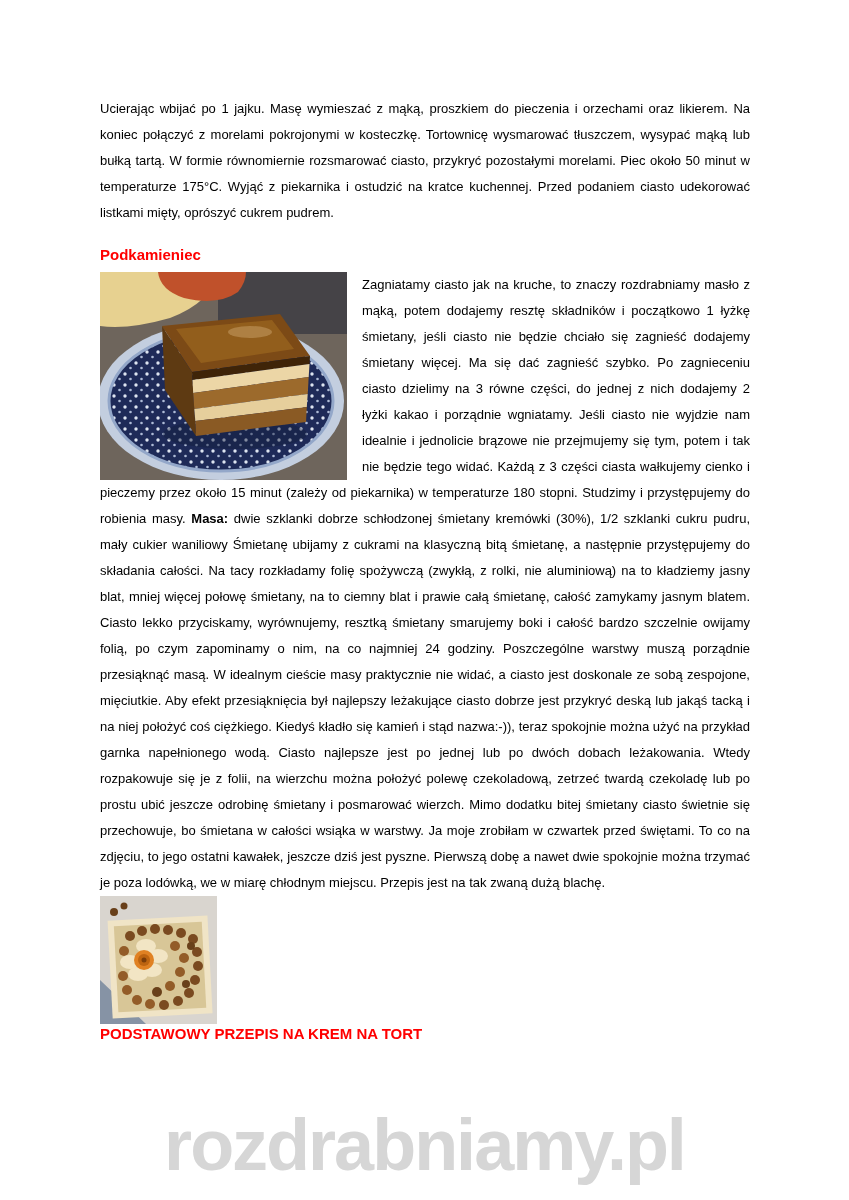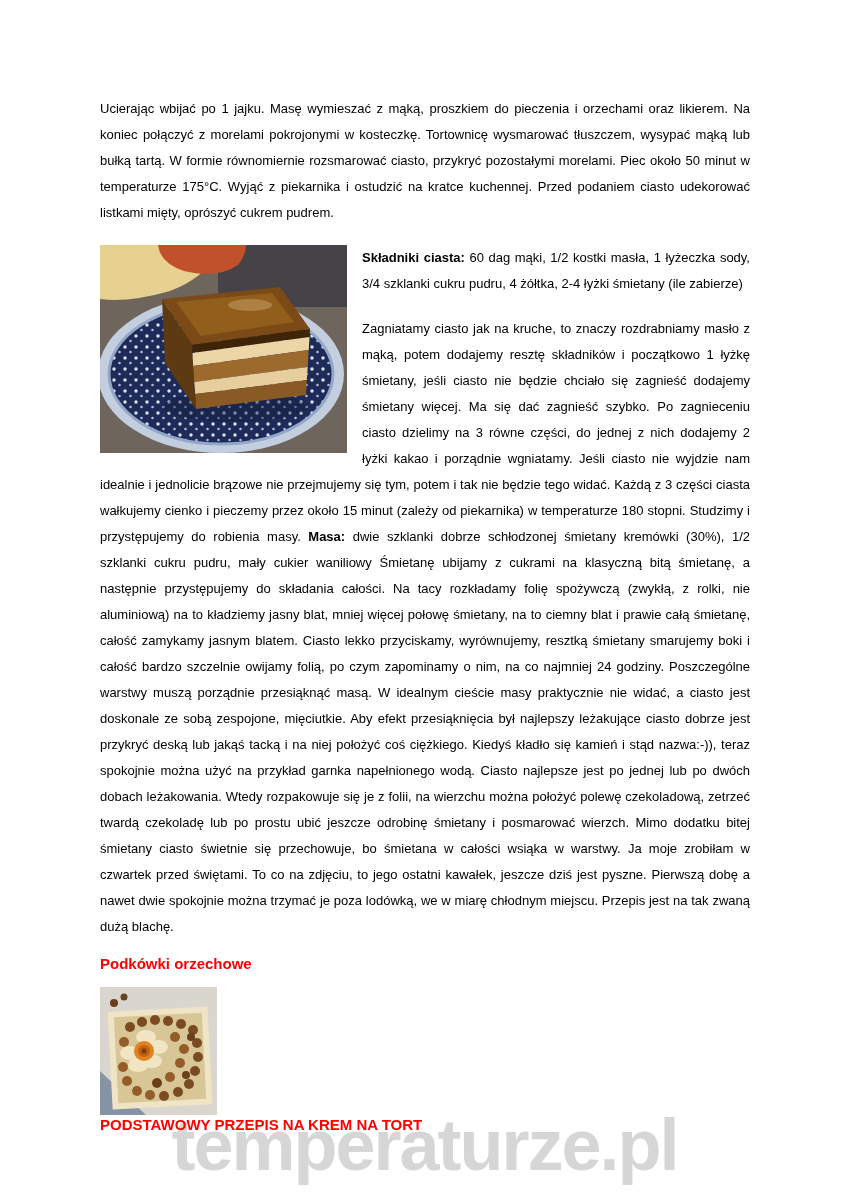--- a/index.html
+++ b/index.html
@@ -27,26 +27,27 @@
   .photo { float:left; margin-right:15px; margin-bottom:0; }
   .photo-cake { width:247px; height:208px; }
   .photo-nuts { width:117px; height:128px; }
   .photo svg { display:block; }
 </style>
 </head>
 <body>
 
 <div class="page">
 
-  <div class="watermark">temperaturze.pl</div>
+  <div class="watermark">rozdrabniamy.pl</div>
 
   <div class="content">
 
     <p class="body-text">Ucierając wbijać po 1 jajku. Masę wymieszać z mąką, proszkiem do pieczenia i orzechami oraz likierem. Na koniec połączyć z morelami pokrojonymi w kosteczkę. Tortownicę wysmarować tłuszczem, wysypać mąką lub bułką tartą. W formie równomiernie rozsmarować ciasto, przykryć pozostałymi morelami. Piec około 50 minut w temperaturze 175°C. Wyjąć z piekarnika i ostudzić na kratce kuchennej. Przed podaniem ciasto udekorować listkami mięty, oprószyć cukrem pudrem.</p>
 
+    <h2 class="section-heading">Podkamieniec</h2>
 
     <div class="photo photo-cake">
       <svg width="247" height="208" viewBox="0 0 247 208">
         <defs>
           <pattern id="plateDots" width="11" height="11" patternUnits="userSpaceOnUse">
             <rect width="11" height="11" fill="#1e2a58"></rect>
             <circle cx="3" cy="3" r="1.7" fill="#dde4f0"></circle>
             <circle cx="8.5" cy="8" r="1.3" fill="#aebbd6"></circle>
           </pattern>
         </defs>
@@ -63,25 +64,23 @@
         <polygon points="62,54 92,100 96,164 65,118" fill="#5e3a12"></polygon>
         <polygon points="92,100 210,84 209.5,92 92.5,108" fill="#3f2408"></polygon>
         <polygon points="92.5,108 209.5,92 208.7,105 93.2,121" fill="#ecd6a6"></polygon>
         <polygon points="93.2,121 208.7,105 207.7,122 94.3,137" fill="#9c6a2c"></polygon>
         <polygon points="94.3,137 207.7,122 206.8,135 95.3,149" fill="#e6cf9c"></polygon>
         <polygon points="95.3,149 206.8,135 206,150 96,164" fill="#8a5a24"></polygon>
         <ellipse cx="150" cy="60" rx="22" ry="6" fill="#caa26a" opacity="0.5"></ellipse>
       </svg>
     </div>
 
-    <p class="body-text"><span class="bold">Składniki ciasta:</span><span> 60 dag mąki, 1/2 kostki masła, 1 łyżeczka sody, 3/4 szklanki cukru pudru, 4 żółtka, 2-4 łyżki śmietany (ile zabierze)</span></p>
 
     <p class="body-text no-mb"><span>Zagniatamy ciasto jak na kruche, to znaczy rozdrabniamy masło z mąką, potem dodajemy resztę składników i początkowo 1 łyżkę śmietany, jeśli ciasto nie będzie chciało się zagnieść dodajemy śmietany więcej. Ma się dać zagnieść szybko. Po zagnieceniu ciasto dzielimy na 3 równe części, do jednej z nich dodajemy 2 łyżki kakao i porządnie wgniatamy. Jeśli ciasto nie wyjdzie nam idealnie i jednolicie brązowe nie przejmujemy się tym, potem i tak nie będzie tego widać. Każdą z 3 części ciasta wałkujemy cienko i pieczemy przez około 15 minut (zależy od piekarnika) w temperaturze 180 stopni. Studzimy i przystępujemy do robienia masy. </span><span class="bold">Masa:</span><span> dwie szklanki dobrze schłodzonej śmietany kremówki (30%), 1/2 szklanki cukru pudru, mały cukier waniliowy Śmietanę ubijamy z cukrami na klasyczną bitą śmietanę, a następnie przystępujemy do składania całości. Na tacy rozkładamy folię spożywczą (zwykłą, z rolki, nie aluminiową) na to kładziemy jasny blat, mniej więcej połowę śmietany, na to ciemny blat i prawie całą śmietanę, całość zamykamy jasnym blatem. Ciasto lekko przyciskamy, wyrównujemy, resztką śmietany smarujemy boki i całość bardzo szczelnie owijamy folią, po czym zapominamy o nim, na co najmniej 24 godziny. Poszczególne warstwy muszą porządnie przesiąknąć masą. W idealnym cieście masy praktycznie nie widać, a ciasto jest doskonale ze sobą zespojone, mięciutkie. Aby efekt przesiąknięcia był najlepszy leżakujące ciasto dobrze jest przykryć deską lub jakąś tacką i na niej położyć coś ciężkiego. Kiedyś kładło się kamień i stąd nazwa:-)), teraz spokojnie można użyć na przykład garnka napełnionego wodą. Ciasto najlepsze jest po jednej lub po dwóch dobach leżakowania. Wtedy rozpakowuje się je z folii, na wierzchu można położyć polewę czekoladową, zetrzeć twardą czekoladę lub po prostu ubić jeszcze odrobinę śmietany i posmarować wierzch. Mimo dodatku bitej śmietany ciasto świetnie się przechowuje, bo śmietana w całości wsiąka w warstwy. Ja moje zrobiłam w czwartek przed świętami. To co na zdjęciu, to jego ostatni kawałek, jeszcze dziś jest pyszne. Pierwszą dobę a nawet dwie spokojnie można trzymać je poza lodówką, we w miarę chłodnym miejscu. Przepis jest na tak zwaną dużą blachę.</span></p>
 
-    <h2 class="section-heading h2-podkowki">Podkówki orzechowe</h2>
 
     <div class="photo photo-nuts">
       <svg width="117" height="128" viewBox="0 0 117 128">
         <rect width="117" height="128" fill="#d9d5cf"></rect>
         <path d="M0 84 L46 128 L0 128 Z" fill="#8693a5"></path>
         <rect x="10" y="22" width="100" height="98" fill="#f0e4c6" transform="rotate(-3 60 70)"></rect>
         <rect x="16" y="28" width="88" height="86" fill="#d8c697" transform="rotate(-3 60 70)"></rect>
         <g fill="#7a4a20">
           <circle cx="30" cy="40" r="5"></circle>
             <circle cx="42" cy="35" r="5"></circle>

